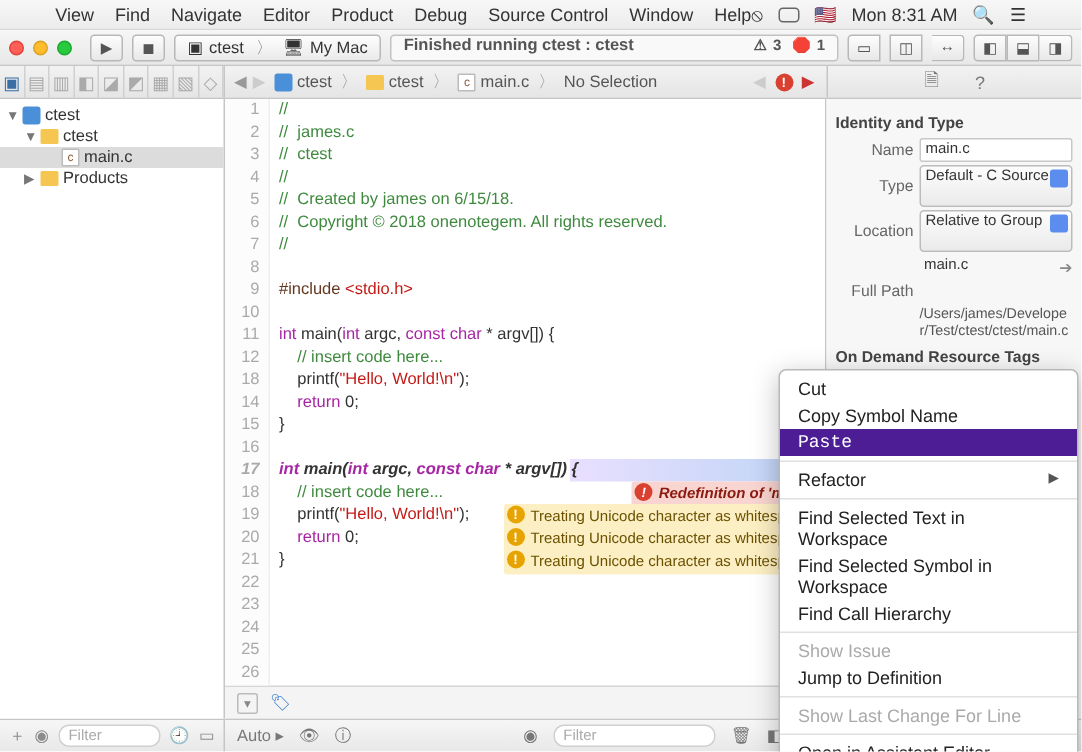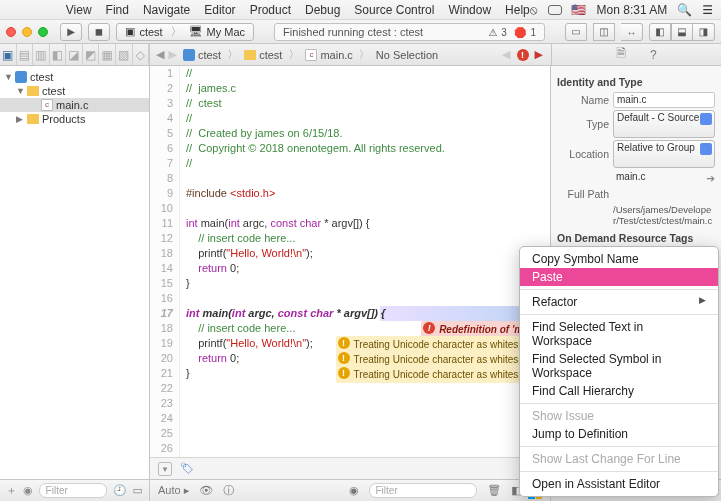--- a/index.html
+++ b/index.html
@@ -1,38 +1,38 @@
 <!DOCTYPE html>
 <html><head>
 <meta charset="utf-8">
 <style>
 * { margin: 0; padding: 0; box-sizing: border-box; font-family: -apple-system, "Helvetica Neue", Arial, sans-serif; }
 body { width: 721px; height: 501px; background: #fff; font-size: 11px; color: #333; overflow: hidden; position: relative; }
 
 
-.menubar { height: 20px; background: linear-gradient(#f7f7f7,#ececec); display: flex; align-items: center; padding: 0 8px; border-bottom: 1px solid #d8d8d8; justify-content: flex-end; }
+.menubar { height: 20px; background: linear-gradient(#f7f7f7,#ececec); display: flex; align-items: center; padding: 0 8px; border-bottom: 1px solid #d8d8d8; justify-content: center; }
 .menubar-left { display: flex; gap: 14px; }
 .menubar-right { display: flex; gap: 10px; align-items: center; }
 .menubar span { font-size: 12px; color: #333; }
 .pill { width:14px; height:10px; border:1px solid #666; border-radius:3px; display:inline-block; }
 
 
 .toolbar { height: 24px; background: linear-gradient(#f6f6f6,#e8e8e8); border-bottom: 1px solid #c6c6c6; display: flex; align-items: center; padding: 0 6px; gap: 6px; position: relative; }
 .traffic { display: flex; gap: 6px; margin-right: 6px; }
 .dot { width:10px; height:10px; border-radius:50%; }
 .dot.r{background:#ff5f56;border:1px solid #e0443e;} .dot.y{background:#ffbd2e;border:1px solid #dea123;} .dot.g{background:#27c93f;border:1px solid #1aab29;}
 .tb-btn { min-width:22px; height:18px; border:1px solid #b8b8b8; border-radius:3px; background:linear-gradient(#fdfdfd,#e8e8e8); display:inline-flex; align-items:center; justify-content:center; font-size:10px; color:#555; }
 .tb-seg { display:flex; }
 .tb-seg .tb-btn { border-radius:0; }
 .tb-seg .tb-btn:first-child { border-radius:3px 0 0 3px; }
 .tb-seg .tb-btn:last-child { border-radius:0 3px 3px 0; border-left:0; }
 .scheme { display:flex; align-items:center; height:18px; border:1px solid #b8b8b8; border-radius:3px; background:linear-gradient(#fdfdfd,#eaeaea); font-size:11px; }
 .scheme-part { padding:0 8px; display:flex; align-items:center; gap:4px; }
 .scheme-sep { width:10px; text-align:center; color:#888; }
-.status-pill { flex:1; height:18px; border:1px solid #c2c2c2; border-radius:3px; background:#f9f9f9; display:flex; align-items:center; padding:0 8px; font-size:11px; color:#555; margin:0 14px; justify-content:space-between; }
+.status-pill { flex:1; height:18px; border:1px solid #c2c2c2; border-radius:3px; background:#f9f9f9; display:flex; padding:0 8px; font-size:11px; color:#555; margin:0 0; justify-content:space-between;font-weight:bold; }
 .status-pill .badges span { margin-left:4px; font-size:10px; }
 .tb-right { display:flex; gap:6px; }
 
 
 .tabbar { height: 22px; background: linear-gradient(#f2f2f2,#e5e5e5); border-bottom: 1px solid #c6c6c6; display:flex; align-items:center; }
 .tabbar-left { display:flex; width:150px; border-right:1px solid #c6c6c6; height:100%; align-items:center; }
 .tabbar-left .nbtn { width:24px; height:100%; display:flex; align-items:center; justify-content:center; color:#3a6ea5; font-size:12px; border-right:1px solid #d0d0d0; }
 .tabbar-left .nbtn.inactive { color:#aaa; }
 .jumpbar { flex:1; display:flex; align-items:center; height:100%; font-size:11px; color:#555; padding:0 4px; }
 .jumpbar .arrow { color:#999; margin:0 2px; }
@@ -80,21 +80,21 @@
 .insp-select::after { content:""; position:absolute; right:2px; top:2px; width:12px; height:12px; background:#5b8def; border-radius:2px; }
 .insp-path { font-size:9.5px; color:#555; line-height:11px; padding:2px 0 2px 56px; word-break:break-all; }
 .insp-tag { height:18px; border:1px solid #d8d8d8; border-radius:3px; background:#fff; color:#bbb; font-size:10px; padding:2px 4px; margin-top:2px; }
 .insp-check { display:flex; align-items:center; gap:5px; margin:3px 0; font-size:10.5px; }
 .insp-check input { accent-color:#4a90d9; }
 
 
 .ctx { position:absolute; right:2px; top:246px; width:200px; background:#fff; border:1px solid #b8b8b8; border-radius:5px; box-shadow:0 4px 18px rgba(0,0,0,.25); padding:3px 0; font-size:12px; z-index:50; }
 .ctx-item { padding:2px 12px; color:#222; }
 .ctx-item.disabled { color:#aaa; }
-.ctx-item.hl { background:#ec4899; color:#fff; }
+.ctx-item.hl { background:#4c1d95; color:#fff;font-family:Liberation Mono, monospace; }
 .ctx-sep { height:1px; background:#e0e0e0; margin:3px 0; }
 .ctx-item.sub::after { content:"▶"; float:right; font-size:9px; color:#555; }
 
 
 .bottombar { height:22px; border-top:1px solid #c6c6c6; background:linear-gradient(#f6f6f6,#e8e8e8); display:flex; align-items:center; }
 .bottom-left { width:150px; border-right:1px solid #c6c6c6; height:100%; display:flex; align-items:center; padding:0 6px; gap:6px; color:#8c8c8c; }
 .bottom-mid { flex:1; display:flex; align-items:center; height:100%; padding:0 8px; gap:10px; color:#777; border-right:1px solid #c6c6c6; }
 .bottom-right { width:170px; padding:0 8px; display:flex; align-items:center; color:#999; }
 .filter { flex:1; height:15px; border:1px solid #d0d0d0; border-radius:7px; background:#fff; padding:0 6px; font-size:10px; color:#aaa; line-height:13px; }
 
@@ -407,20 +407,21 @@
     <span>◉</span>
     <div class="filter" style="max-width:150px;">Filter</div>
     <span>🗑</span>
     <span>◧</span>
     <span>◨</span>
   </div>
   <div class="bottom-right"></div>
 </div>
 
 <div class="ctx" id="ctx">
+    <div class="ctx-item">Cut</div>
     <div class="ctx-item">Copy Symbol Name</div>
     <div class="ctx-item hl">Paste</div>
     <div class="ctx-sep"></div>
     <div class="ctx-item sub">Refactor</div>
     <div class="ctx-sep"></div>
     <div class="ctx-item">Find Selected Text in Workspace</div>
     <div class="ctx-item">Find Selected Symbol in Workspace</div>
     <div class="ctx-item">Find Call Hierarchy</div>
     <div class="ctx-sep"></div>
     <div class="ctx-item disabled">Show Issue</div>

